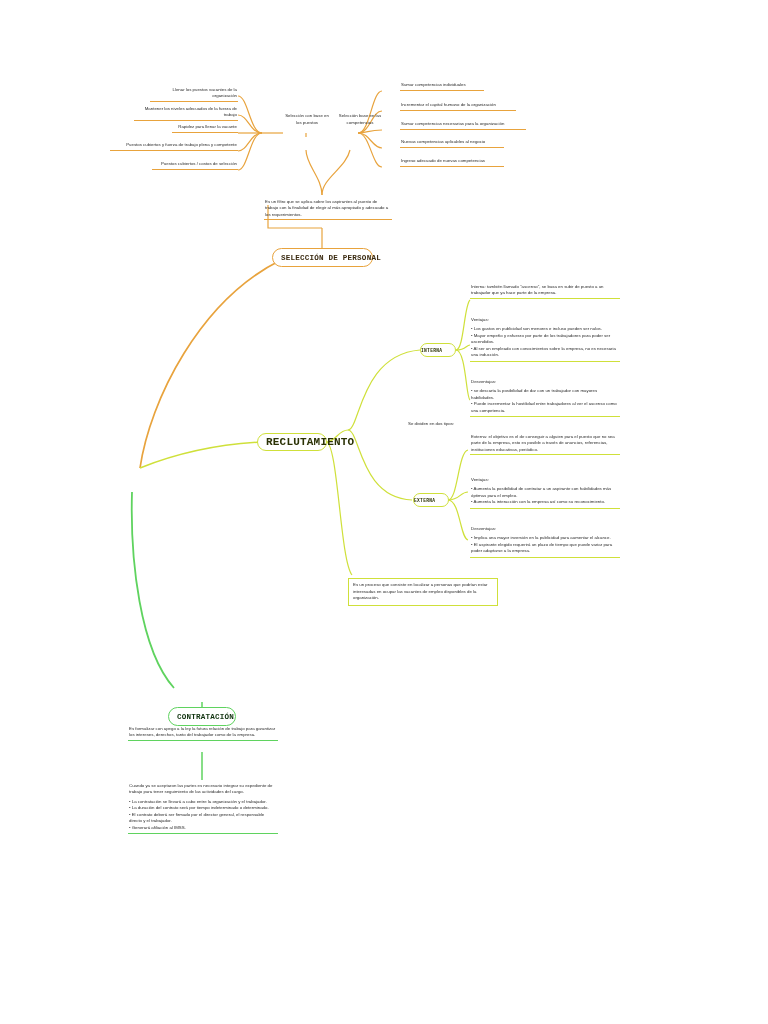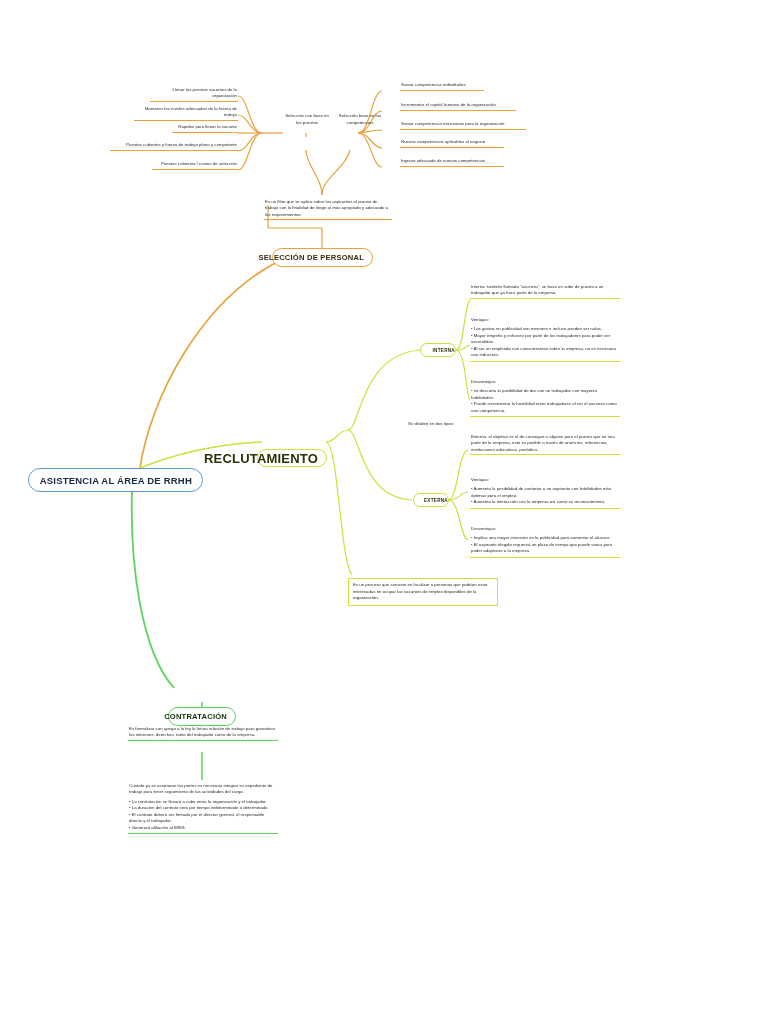--- a/index.html
+++ b/index.html
@@ -23,46 +23,46 @@
     height: 1024px;
     pointer-events: none;
   }
   .node {
     position: absolute;
     box-sizing: border-box;
     border-radius: 14px;
     background: #ffffff;
     display: flex;
     align-items: center;
-    justify-content: flex-end;
+    justify-content: flex-start;
     text-align: center;
     letter-spacing: 0.2px;
     white-space: nowrap;
+    font-family: Liberation Mono, monospace;
   }
   .node-root {
     border: 1.4px solid #5b9bd5;
     font-size: 9.5px;
     font-weight: 700;
     color: #152a43;
     padding: 0 10px;
   }
   .node-orange {
     border: 1.2px solid #e8a33d;
     font-size: 7.6px;
     font-weight: 700;
     color: #3a2a10;
     padding: 0 8px;
   }
   .node-lime {
     border: 1.2px solid #cfe03a;
-    font-size: 13px;
+    font-size: 11px;
     font-weight: 700;
     color: #2b3205;
     padding: 0 8px;
-    margin-top: 16px;
   }
   .node-green {
     border: 1.2px solid #5fd35f;
     font-size: 7.6px;
     font-weight: 700;
     color: #10330f;
     padding: 0 8px;
     margin-top: 28px;
   }
   .node-mini {
@@ -150,23 +150,20 @@
 
       <path d="M 448 500 C 458 500 458 452 468 450" stroke="#cfe03a"></path>
       <path d="M 448 500 C 460 500 460 492 468 492" stroke="#cfe03a"></path>
       <path d="M 448 500 C 460 500 460 538 468 540" stroke="#cfe03a"></path>
 
       <path d="M 202 702 L 202 724" stroke="#5fd35f" stroke-width="1.5"></path>
       <path d="M 202 752 L 202 780" stroke="#5fd35f" stroke-width="1.5"></path>
     </g>
   </svg>
 
-  <div class="node node-root" style="left:28px; top:468px; width:175px; height:24px;">
-    <span>ASISTENCIA AL ÁREA DE RRHH</span>
-  </div>
 
   <div class="node node-orange" style="left:272px; top:248px; width:101px; height:19px;">
     <span>SELECCIÓN DE PERSONAL</span>
   </div>
 
   <div class="leaf leaf-left leaf-underline-orange" style="left:264px; top:199px; width:128px;">
     <span>Es un filtro que se aplica sobre los aspirantes al puesto de trabajo con la finalidad de elegir al más apropiado y adecuado a los requerimientos.</span>
   </div>
 
   <div class="plain" style="left:283px; top:113px; width:48px; text-align:center;">

